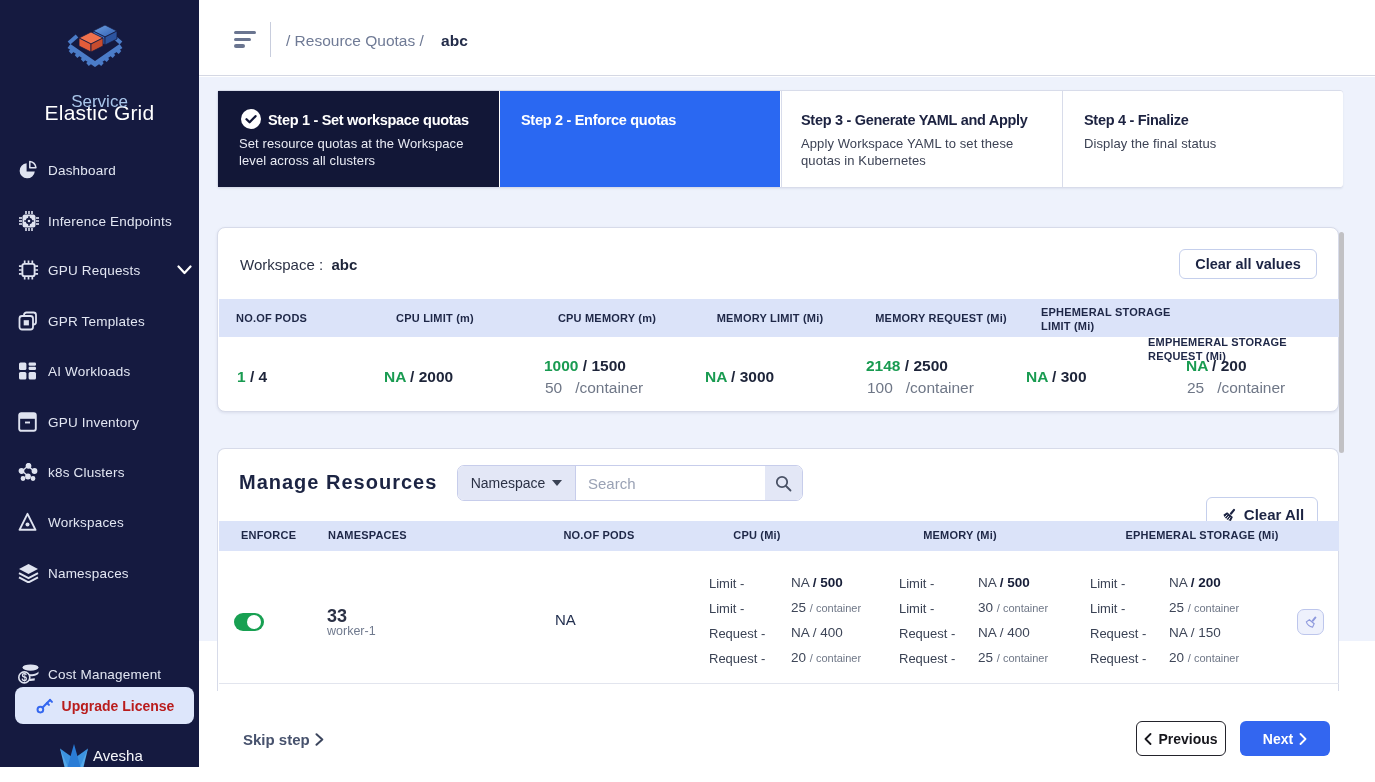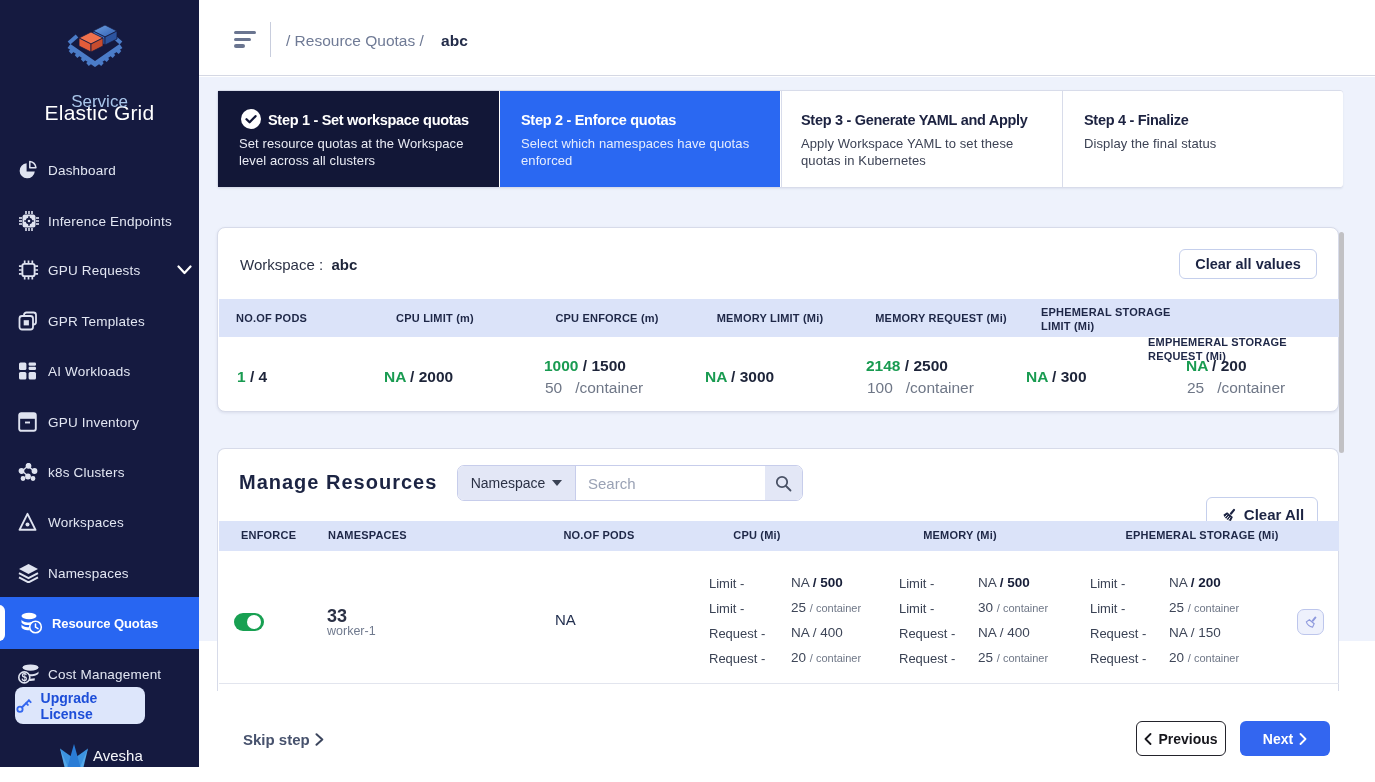--- a/index.html
+++ b/index.html
@@ -177,46 +177,33 @@
     <span class="lb">Workspaces</span>
   </div>
   <div class="sitem" style="top:548px;">
     <svg class="ic" width="21" height="20" viewBox="0 0 21 20">
       <path d="M10.5 1 20 6 10.5 11 1 6 Z" fill="#dfe3f0"></path>
       <path d="M1 10.2 10.5 15.2 20 10.2" fill="none" stroke="#dfe3f0" stroke-width="2"></path>
       <path d="M1 14.4 10.5 19.4 20 14.4" fill="none" stroke="#dfe3f0" stroke-width="2"></path>
     </svg>
     <span class="lb">Namespaces</span>
   </div>
-  <div id="active-item">
-    <div id="active-pill"></div>
-    <svg class="abs" style="left:20px;top:15px;" width="24" height="23" viewBox="0 0 24 23">
-      <g fill="#ffffff">
-        <ellipse cx="9" cy="4" rx="7.5" ry="3.2"></ellipse>
-        <path d="M1.5 7.2c0 1.8 3.4 3.2 7.5 3.2 1 0 2-.1 2.9-.3a7 7 0 0 0-2 2.9c-.3 0-.6.1-.9.1-4.1 0-7.5-1.4-7.5-3.2z"></path>
-        <path d="M1.5 12c0 1.8 3.2 3.2 7.3 3.2h.3c0 1.1.3 2.1.8 3-.4 0-.7.1-1.1.1-4.1 0-7.3-1.5-7.3-3.3z"></path>
-      </g>
-      <circle cx="15.5" cy="15" r="5.8" fill="#2866f2" stroke="#ffffff" stroke-width="1.6"></circle>
-      <path d="M15.5 12v3.2l2.5 1.5" fill="none" stroke="#ffffff" stroke-width="1.5" stroke-linecap="round"></path>
-    </svg>
-    <span class="abs" style="left:52px;top:50%;transform:translateY(-50%);color:#ffffff;font-size:13px;font-weight:bold;letter-spacing:-0.1px;">Resource Quotas</span>
-  </div>
   <div class="sitem" style="top:649px;">
     <svg class="ic" width="22" height="20" viewBox="0 0 22 20">
       <g fill="#dfe3f0">
         <ellipse cx="12.5" cy="3.6" rx="8" ry="3.2"></ellipse>
         <path d="M4.5 7c0 1.8 3.6 3.2 8 3.2s8-1.4 8-3.2v2c0 1.8-3.6 3.2-8 3.2s-8-1.4-8-3.2z"></path>
         <path d="M4.5 11.6c0 1.8 3.6 3.2 8 3.2 1.6 0 3.1-.2 4.3-.5l-.1 2.2c-1.2.3-2.7.5-4.2.5-4.4 0-8-1.4-8-3.2z"></path>
       </g>
       <circle cx="6.3" cy="13.4" r="5.5" fill="#151a40" stroke="#dfe3f0" stroke-width="1.6"></circle>
       <text x="6.3" y="17" font-size="10" font-weight="bold" fill="#dfe3f0" text-anchor="middle" font-family="Liberation Sans">$</text>
     </svg>
     <span class="lb">Cost Management</span>
   </div>
-  <div class="abs" style="left:15px;top:687px;width:130px;height:37px;background:#dde6fb;border-radius:8px;display:flex;align-items:center;justify-content:center;gap:8px;color:#1d4ed8;font-weight:bold;font-size:14px;">
+  <div class="abs" style="left:15px;top:687px;width:179px;height:37px;background:#dde6fb;border-radius:8px;display:flex;align-items:center;justify-content:center;gap:8px;color:#b91c1c;font-weight:bold;font-size:14px;">
     <svg id="keyicon" width="19" height="19" viewBox="0 0 24 24">
         <circle cx="6.8" cy="17.2" r="3.6" fill="none" stroke="#3467ef" stroke-width="2.5"></circle>
         <g stroke="#3467ef" stroke-width="2.6" stroke-linecap="round">
           <path d="M9.6 14.4 L19 5"></path>
           <path d="M15.2 8.8 L17.6 11.2"></path>
           <path d="M19 5 L21.4 7.4"></path>
         </g>
       </svg>
       <span>Upgrade License</span>
   </div>
@@ -245,40 +232,39 @@
     <div class="abs" style="left:0;top:0;width:281px;height:96px;background:#121737;">
       <svg class="abs" style="left:23px;top:18px;" width="20" height="20" viewBox="0 0 20 20">
           <circle cx="10" cy="10" r="10" fill="#ffffff"></circle>
           <path d="M5.5 10.2 8.6 13.3 14.5 7.2" fill="none" stroke="#121737" stroke-width="2.3" stroke-linecap="round" stroke-linejoin="round"></path>
         </svg>
       <div class="abs" style="left:50px;top:21px;font-size:14.5px;font-weight:bold;color:#ffffff;letter-spacing:-0.3px;">Step 1 - Set workspace quotas</div>
       <div class="abs" style="left:21px;top:45px;width:250px;font-size:13px;color:#e9ebf4;line-height:16.5px;letter-spacing:0.1px;">Set resource quotas at the Workspace level across all clusters</div>
     </div>
     <div class="abs" style="left:282px;top:0;width:280px;height:96px;background:#2a68f2;">
       <div class="abs" style="left:21px;top:21px;font-size:14.5px;font-weight:bold;color:#ffffff;letter-spacing:-0.3px;">Step 2 - Enforce quotas</div>
-      <div class="abs" style="left:21px;top:45px;width:240px;font-size:13px;color:#e6edfd;line-height:16.5px;letter-spacing:0.1px;">Select which namespaces have quotas enforced</div>
     </div>
     <div class="abs" style="left:563px;top:0;width:1px;height:96px;background:#d8dcea;"></div>
     <div class="abs" style="left:564px;top:0;width:280px;height:96px;background:#ffffff;">
       <div class="abs" style="left:19px;top:21px;font-size:14.5px;font-weight:bold;color:#1c2240;letter-spacing:-0.3px;">Step 3 - Generate YAML and Apply</div>
       <div class="abs" style="left:19px;top:45px;width:245px;font-size:13px;color:#3c4254;line-height:16.5px;letter-spacing:0.1px;">Apply Workspace YAML to set these quotas in Kubernetes</div>
     </div>
     <div class="abs" style="left:844px;top:0;width:1px;height:96px;background:#d8dcea;"></div>
     <div class="abs" style="left:845px;top:0;width:280px;height:96px;background:#ffffff;border-radius:0 3px 3px 0;">
       <div class="abs" style="left:21px;top:21px;font-size:14.5px;font-weight:bold;color:#1c2240;letter-spacing:-0.3px;">Step 4 - Finalize</div>
       <div class="abs" style="left:21px;top:45px;width:240px;font-size:13px;color:#3c4254;line-height:16.5px;letter-spacing:0.1px;">Display the final status</div>
     </div>
   </div>
   <div id="wscard" class="card" style="left:18px;top:150px;width:1122px;height:185px;box-shadow:0 1px 3px rgba(40,50,90,0.10);">
     <div class="abs" style="left:22px;top:28px;font-size:15px;color:#2b3145;">Workspace :&nbsp; <b style="color:#1d2439;">abc</b></div>
     <div class="btn-outline" style="left:961px;top:21px;width:138px;height:30px;font-size:14.5px;">Clear all values</div>
     <div class="hdrband" style="left:1px;top:71px;width:1120px;height:38px;">
       <div class="hlabel" style="left:17px;top:13px;">NO.OF PODS</div>
       <div class="hlabel" style="left:216px;top:13px;transform:translateX(-50%);">CPU LIMIT (m)</div>
-      <div class="hlabel" style="left:388px;top:13px;transform:translateX(-50%);">CPU ENFORCE (m)</div>
+      <div class="hlabel" style="left:388px;top:13px;transform:translateX(-50%);">CPU MEMORY (m)</div>
       <div class="hlabel" style="left:551px;top:13px;transform:translateX(-50%);">MEMORY LIMIT (Mi)</div>
       <div class="hlabel" style="left:722px;top:13px;transform:translateX(-50%);">MEMORY REQUEST (Mi)</div>
       <div class="hlabel" style="left:822px;top:6px;line-height:14px;">EPHEMERAL STORAGE<br>LIMIT (Mi)</div>
       <div class="hlabel" style="left:929px;top:6px;line-height:14px;margin-top:30px;">EMPHEMERAL STORAGE<br>REQUEST (Mi)</div>
     </div>
     <div class="val" style="left:19px;top:140px;"><span class="green">1</span> / 4</div>
     <div class="val" style="left:166px;top:140px;"><span class="green">NA</span> / 2000</div>
     <div class="val" style="left:326px;top:129px;"><span class="green">1000</span> / 1500</div>
     <div class="val gray" style="left:327px;top:151px;">50&nbsp;&nbsp; /container</div>
     <div class="val" style="left:487px;top:140px;"><span class="green">NA</span> / 3000</div>

